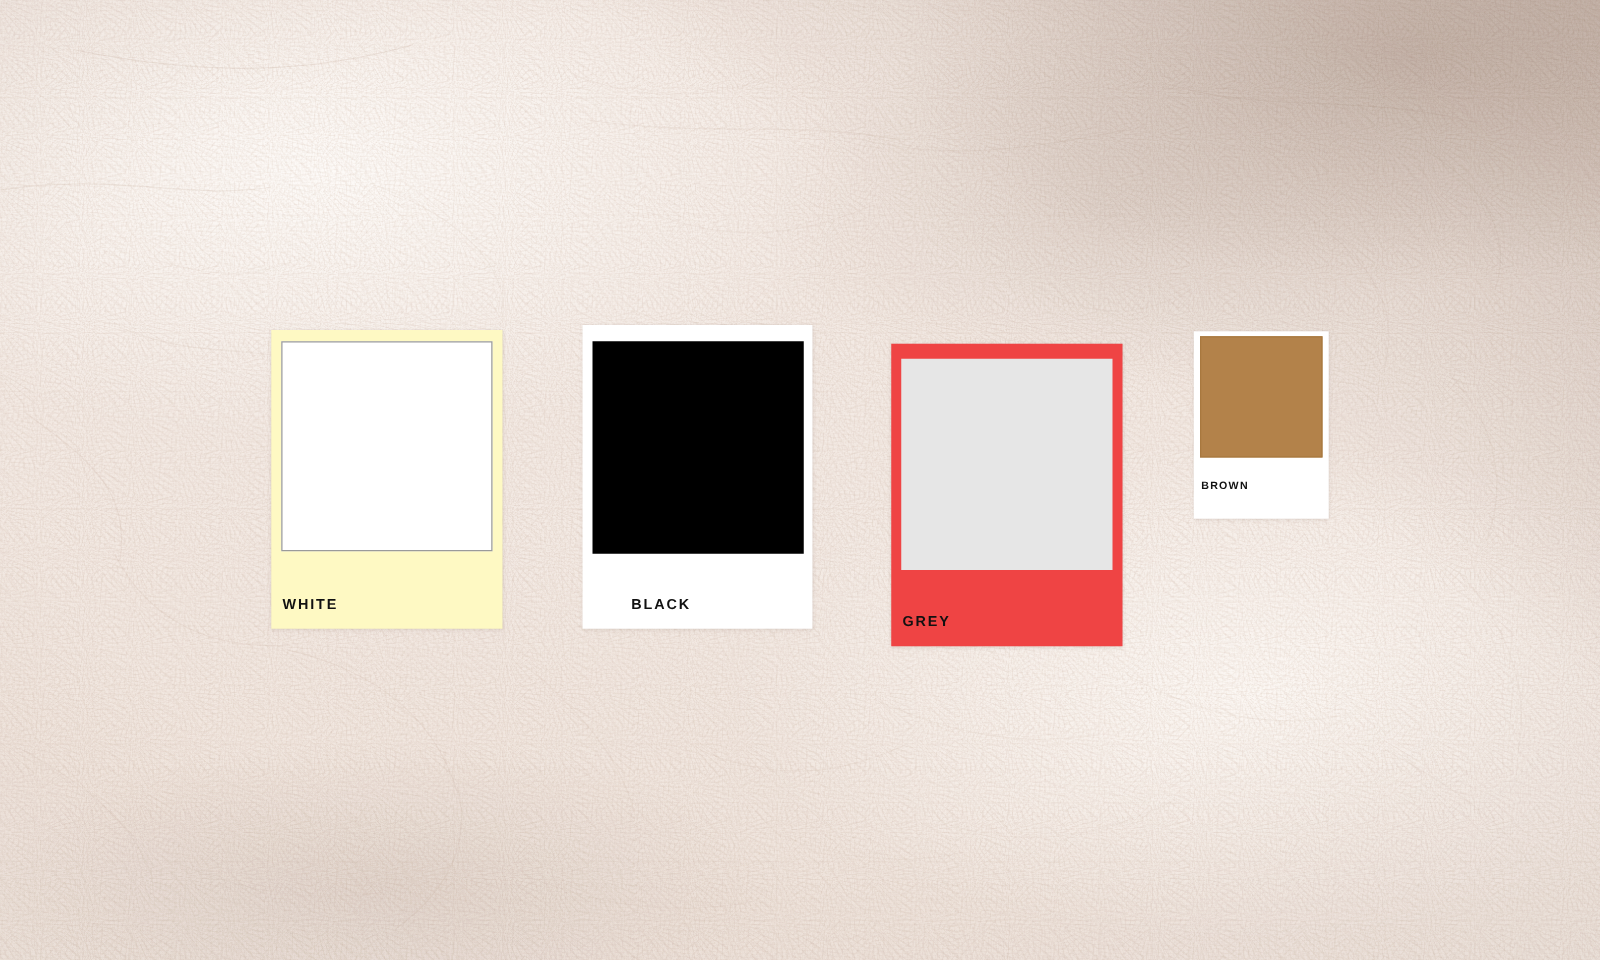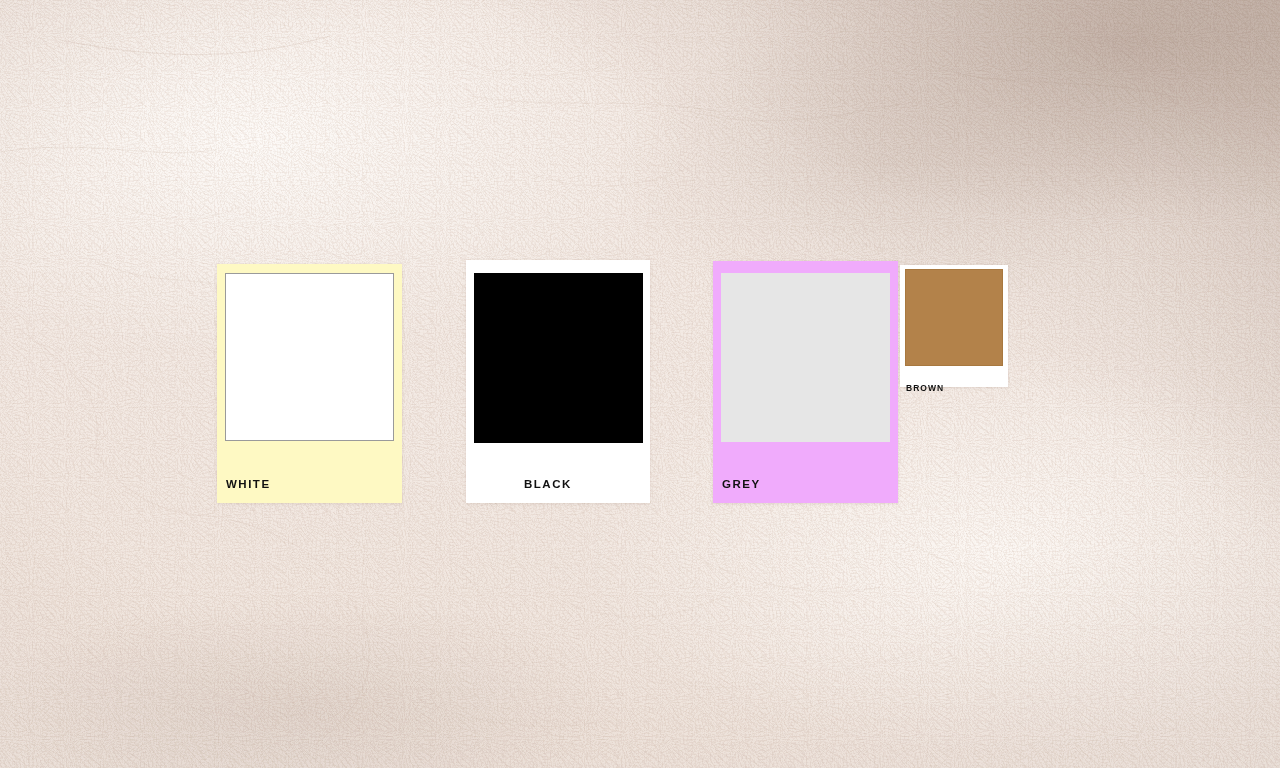--- a/index.html
+++ b/index.html
@@ -141,25 +141,25 @@
   <div class="shadow-sweep"></div>
   <div class="vignette"></div>
 
   <div id="cards-root">
       <div class="card" style="left: 217px; top: 264px; width: 185px; height: 239px; background: #fef9c3;">
         <div class="card-swatch" style="left: 8px; top: 9px; width: 169px; height: 168px; background: rgb(255, 255, 255); border: 1px solid rgb(154, 154, 154);"></div>
         <div class="card-label" style="left: 9px; top: 214px; font-size: 11.5px; letter-spacing: 1.5px;">WHITE</div>
       </div>
       <div class="card" style="left: 466px; top: 260px; width: 184px; height: 243px; background: rgb(255, 255, 255);">
         <div class="card-swatch" style="left: 8px; top: 13px; width: 169px; height: 170px; background: rgb(0, 0, 0);"></div>
-        <div class="card-label" style="left: 26px; top: 218px; font-size: 11.5px; letter-spacing: 1.5px; padding-left: 32px;">BLACK</div>
+        <div class="card-label" style="left: 7px; top: 218px; font-size: 11.5px; letter-spacing: 1.5px; padding-left: 32px;">BLACK</div>
       </div>
-      <div class="card" style="left: 713px; top: 261px; width: 185px; height: 242px; background: #f0abfc;">
+      <div class="card" style="left: 713px; top: 275px; width: 185px; height: 242px; background: #ef4444;">
         <div class="card-swatch" style="left: 8px; top: 12px; width: 169px; height: 169px; background: rgb(230, 230, 230);"></div>
         <div class="card-label" style="left: 9px; top: 217px; font-size: 11.5px; letter-spacing: 1.5px;">GREY</div>
       </div>
-      <div class="card" style="left: 900px; top: 265px; width: 108px; height: 122px; background: rgb(255, 255, 255);">
+      <div class="card" style="left: 955px; top: 265px; width: 108px; height: 150px; background: rgb(255, 255, 255);">
         <div class="card-swatch" style="left: 5px; top: 4px; width: 98px; height: 97px; background: rgb(179, 130, 74); border: 1px solid rgb(168, 120, 63);"></div>
         <div class="card-label" style="left: 6px; top: 118px; font-size: 8.5px; letter-spacing: 1px;">BROWN</div>
       </div>
     </div>
 
 </div>
 
 </body></html>

